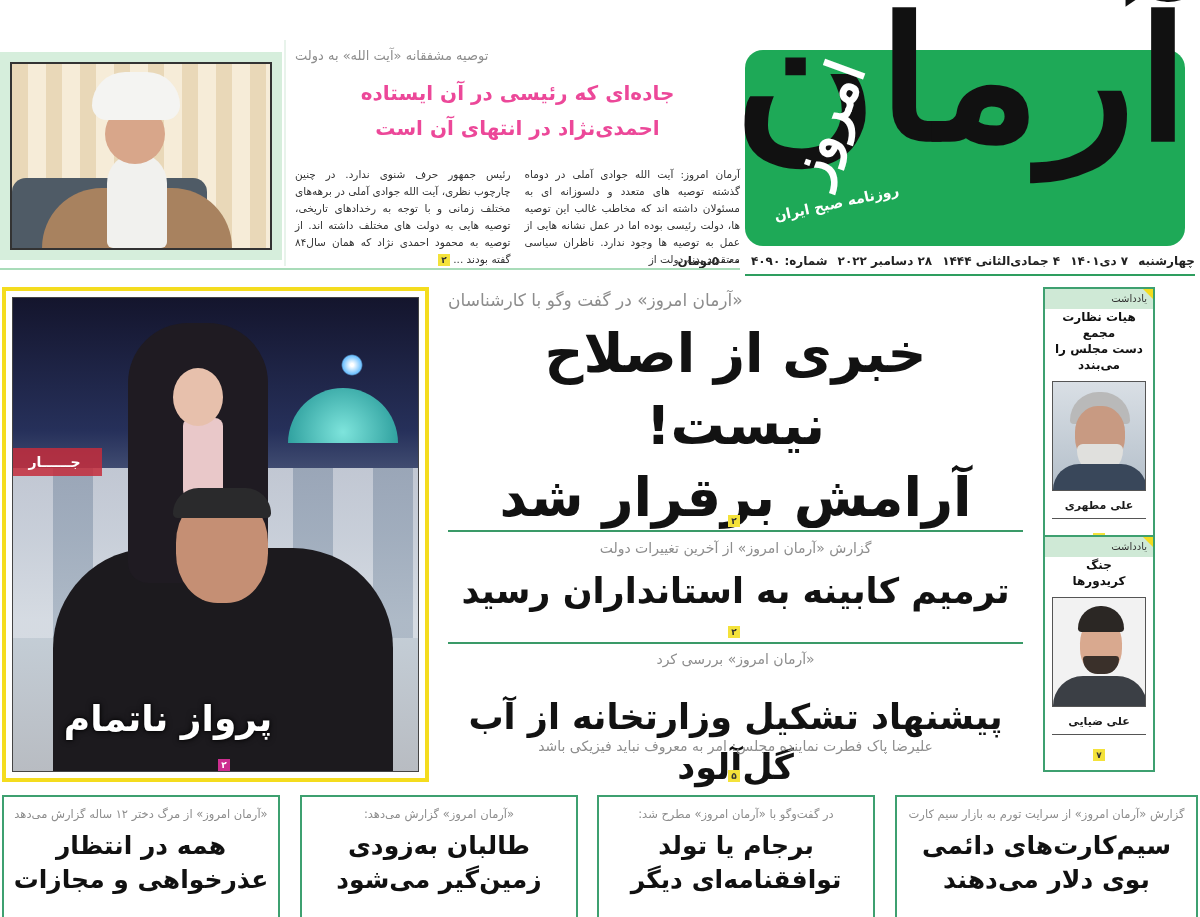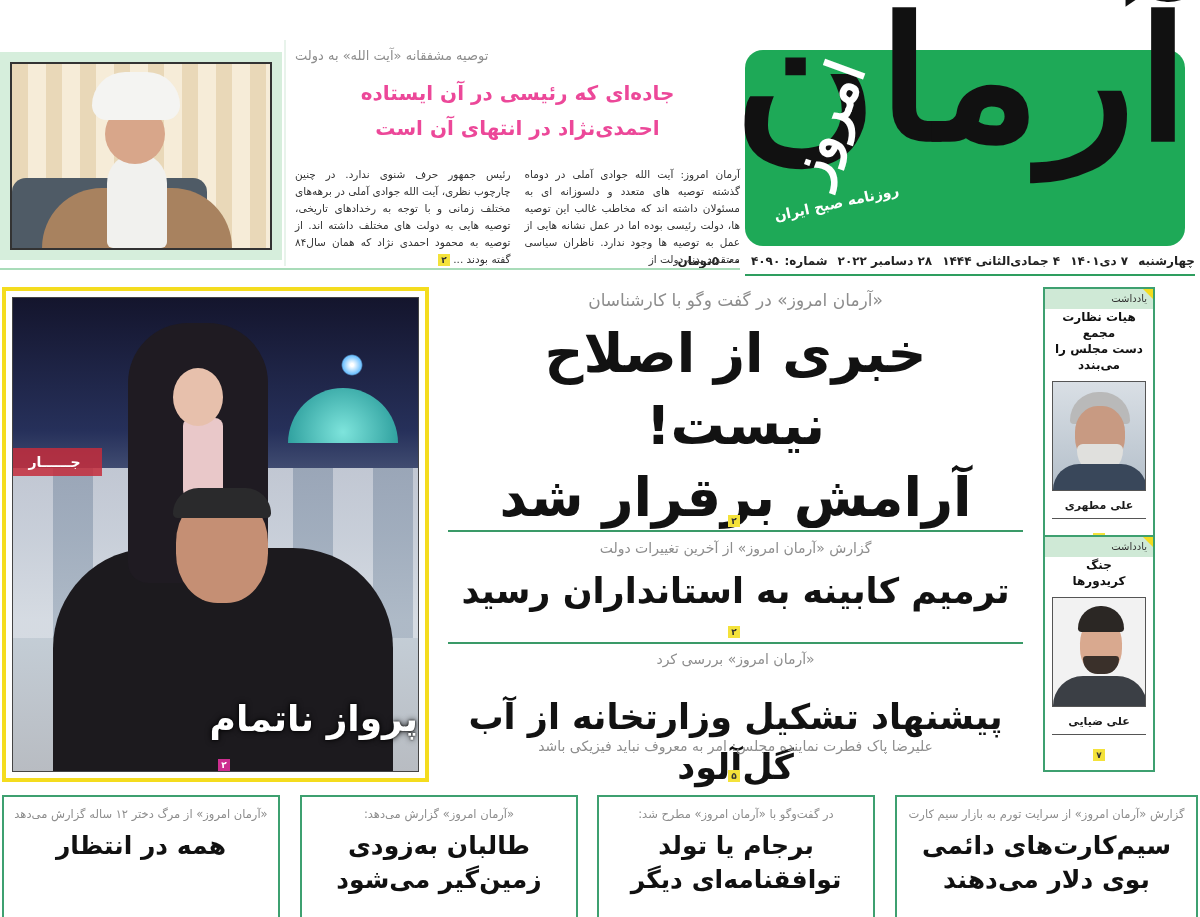--- a/index.html
+++ b/index.html
@@ -30,21 +30,21 @@
   .photo-inner { width: 100%; height: 100%; border: 2px solid #333; position: relative; overflow: hidden;
     background: repeating-linear-gradient(90deg, #e9d8b8 0 16px, #f6ecd8 16px 34px); }
   .cleric-chair { position: absolute; left: 0; bottom: 0; width: 195px; height: 70px; background: #4f5b66; border-radius: 14px 14px 0 0; }
   .cleric-robe { position: absolute; left: 30px; bottom: 0; width: 190px; height: 60px; background: #a8825f; border-radius: 60px 60px 0 0; }
   .cleric-beard { position: absolute; left: 95px; bottom: 0; width: 60px; height: 95px; background: #f1f1ee; border-radius: 30px 30px 6px 6px; }
   .cleric-face { position: absolute; left: 93px; top: 40px; width: 60px; height: 60px; background: #d8a68a; border-radius: 50%; }
   .cleric-turban { position: absolute; left: 80px; top: 8px; width: 88px; height: 48px; background: #f4f4f2; border-radius: 45px 45px 20px 20px; }
   .page-ref { display: inline-block; min-width: 12px; height: 12px; padding: 0 2px; background: #f4e23a; color: #333; font-size: 9px; font-weight: bold; line-height: 12px; text-align: center; }
 
   
-  .lead-kicker { left: 448px; top: 290px; width: 575px; text-align: center; font-size: 17px; color: #8d8d8d; }
+  .lead-kicker { left: 448px; top: 290px; width: 575px; text-align: left; font-size: 17px; color: #8d8d8d; }
   .lead-head { left: 448px; top: 318px; width: 575px; text-align: center; font-size: 54px; line-height: 72px; font-weight: bold; color: #121212; letter-spacing: -1px; }
   .lead-ref { left: 728px; top: 515px; }
   .rule-green { height: 2px; background: #3a9a68; }
 
   .s2-kicker { left: 448px; top: 540px; width: 575px; text-align: center; font-size: 14px; color: #8d8d8d; }
   .s2-head { left: 448px; top: 566px; width: 575px; text-align: center; font-size: 35px; line-height: 50px; font-weight: bold; color: #121212; }
   .s2-ref { left: 728px; top: 626px; }
 
   .s3-kicker { left: 448px; top: 651px; width: 575px; text-align: center; font-size: 14px; color: #8d8d8d; }
   .s3-head { left: 448px; top: 678px; width: 575px; text-align: center; font-size: 35px; line-height: 50px; font-weight: bold; color: #121212; margin-top: 14px; }
@@ -58,21 +58,21 @@
   .dome { position: absolute; right: 20px; top: 90px; width: 110px; height: 55px; background: radial-gradient(circle at 50% 80%, #7ee4dc, #1b8f8f); border-radius: 60px 60px 0 0; }
   .dome-light { position: absolute; right: 55px; top: 56px; width: 22px; height: 22px; border-radius: 50%; background: radial-gradient(circle, #ffffff 10%, #6ec1ff 60%, transparent 70%); }
   .arcade { position: absolute; left: 0; top: 170px; width: 100%; height: 170px; background: repeating-linear-gradient(90deg, #d8dde4 0 40px, #aab6c4 40px 80px); opacity: .85; }
   .girl { position: absolute; left: 115px; top: 25px; width: 140px; height: 260px; background: #1f1b22; border-radius: 60px 60px 20px 20px; }
   .girl-face { position: absolute; left: 160px; top: 70px; width: 50px; height: 58px; border-radius: 50%; background: #e7c0ac; }
   .girl-scarf { position: absolute; left: 170px; top: 120px; width: 40px; height: 80px; background: #e9c8c9; border-radius: 8px; }
   .man { position: absolute; left: 40px; top: 250px; width: 340px; height: 240px; background: #1c1a1e; border-radius: 100px 100px 0 0; }
   .man-face { position: absolute; left: 163px; top: 195px; width: 92px; height: 110px; border-radius: 45%; background: #c58f74; }
   .man-hair { position: absolute; left: 160px; top: 190px; width: 98px; height: 30px; border-radius: 45px 45px 8px 8px; background: #2a2a2c; }
   .watermark { position: absolute; left: -6px; top: 150px; width: 95px; height: 28px; background: rgba(196,45,60,.85); color: #fff; font-size: 14px; font-weight: bold; line-height: 28px; text-align: center; }
-  .feature-title { position: absolute; left: 0; right: 0; bottom: 32px; text-align: right; font-size: 36px; font-weight: bold; color: #fff; text-shadow: 0 0 6px #000, 0 0 2px #000; }
+  .feature-title { position: absolute; left: 0; right: 0; bottom: 32px; text-align: center; padding-right: 95px; font-size: 36px; font-weight: bold; color: #fff; text-shadow: 0 0 6px #000, 0 0 2px #000; }
   .feature-ref { position: absolute; left: 205px; bottom: 0; width: 12px; height: 12px; background: #cc2e8f; color: #fff; font-size: 9px; line-height: 12px; text-align: center; font-weight: bold; }
 
   
   .ed-box { width: 112px; border: 2px solid #3ea070; background: #fff; }
   .ed-label { height: 20px; background: #cfe9d6; font-size: 10px; color: #333; padding-right: 6px; line-height: 20px; position: relative; }
   .ed-label::after { content: ""; position: absolute; right: 0; top: 0; border-top: 10px solid #f4dc1e; border-left: 10px solid transparent; }
   .ed-title { text-align: center; font-size: 12px; line-height: 16px; font-weight: bold; padding: 0 4px 8px; color: #111; }
   .ed-photo { width: 94px; height: 110px; margin: 0 auto; border: 1px solid #555; position: relative; overflow: hidden; }
   .ed-name { text-align: center; font-size: 11px; font-weight: bold; padding: 8px 0 6px; }
   .ed-rule { width: 94px; height: 1px; background: #555; margin: 0 auto; }
@@ -231,14 +231,15 @@
   <div class="teaser-kicker">«آرمان امروز» گزارش می‌دهد:</div>
   <div class="teaser-head">
     <div>طالبان به‌زودی</div>
     <div>زمین‌گیر می‌شود</div>
   </div>
 </div>
 <div class="abs teaser" style="left:2px; width:278px;">
   <div class="teaser-kicker">«آرمان امروز» از مرگ دختر ۱۲ ساله گزارش می‌دهد</div>
   <div class="teaser-head">
     <div>همه در انتظار</div>
+    <div>عذرخواهی و مجازات</div>
   </div>
 </div>
 
 </body></html>

